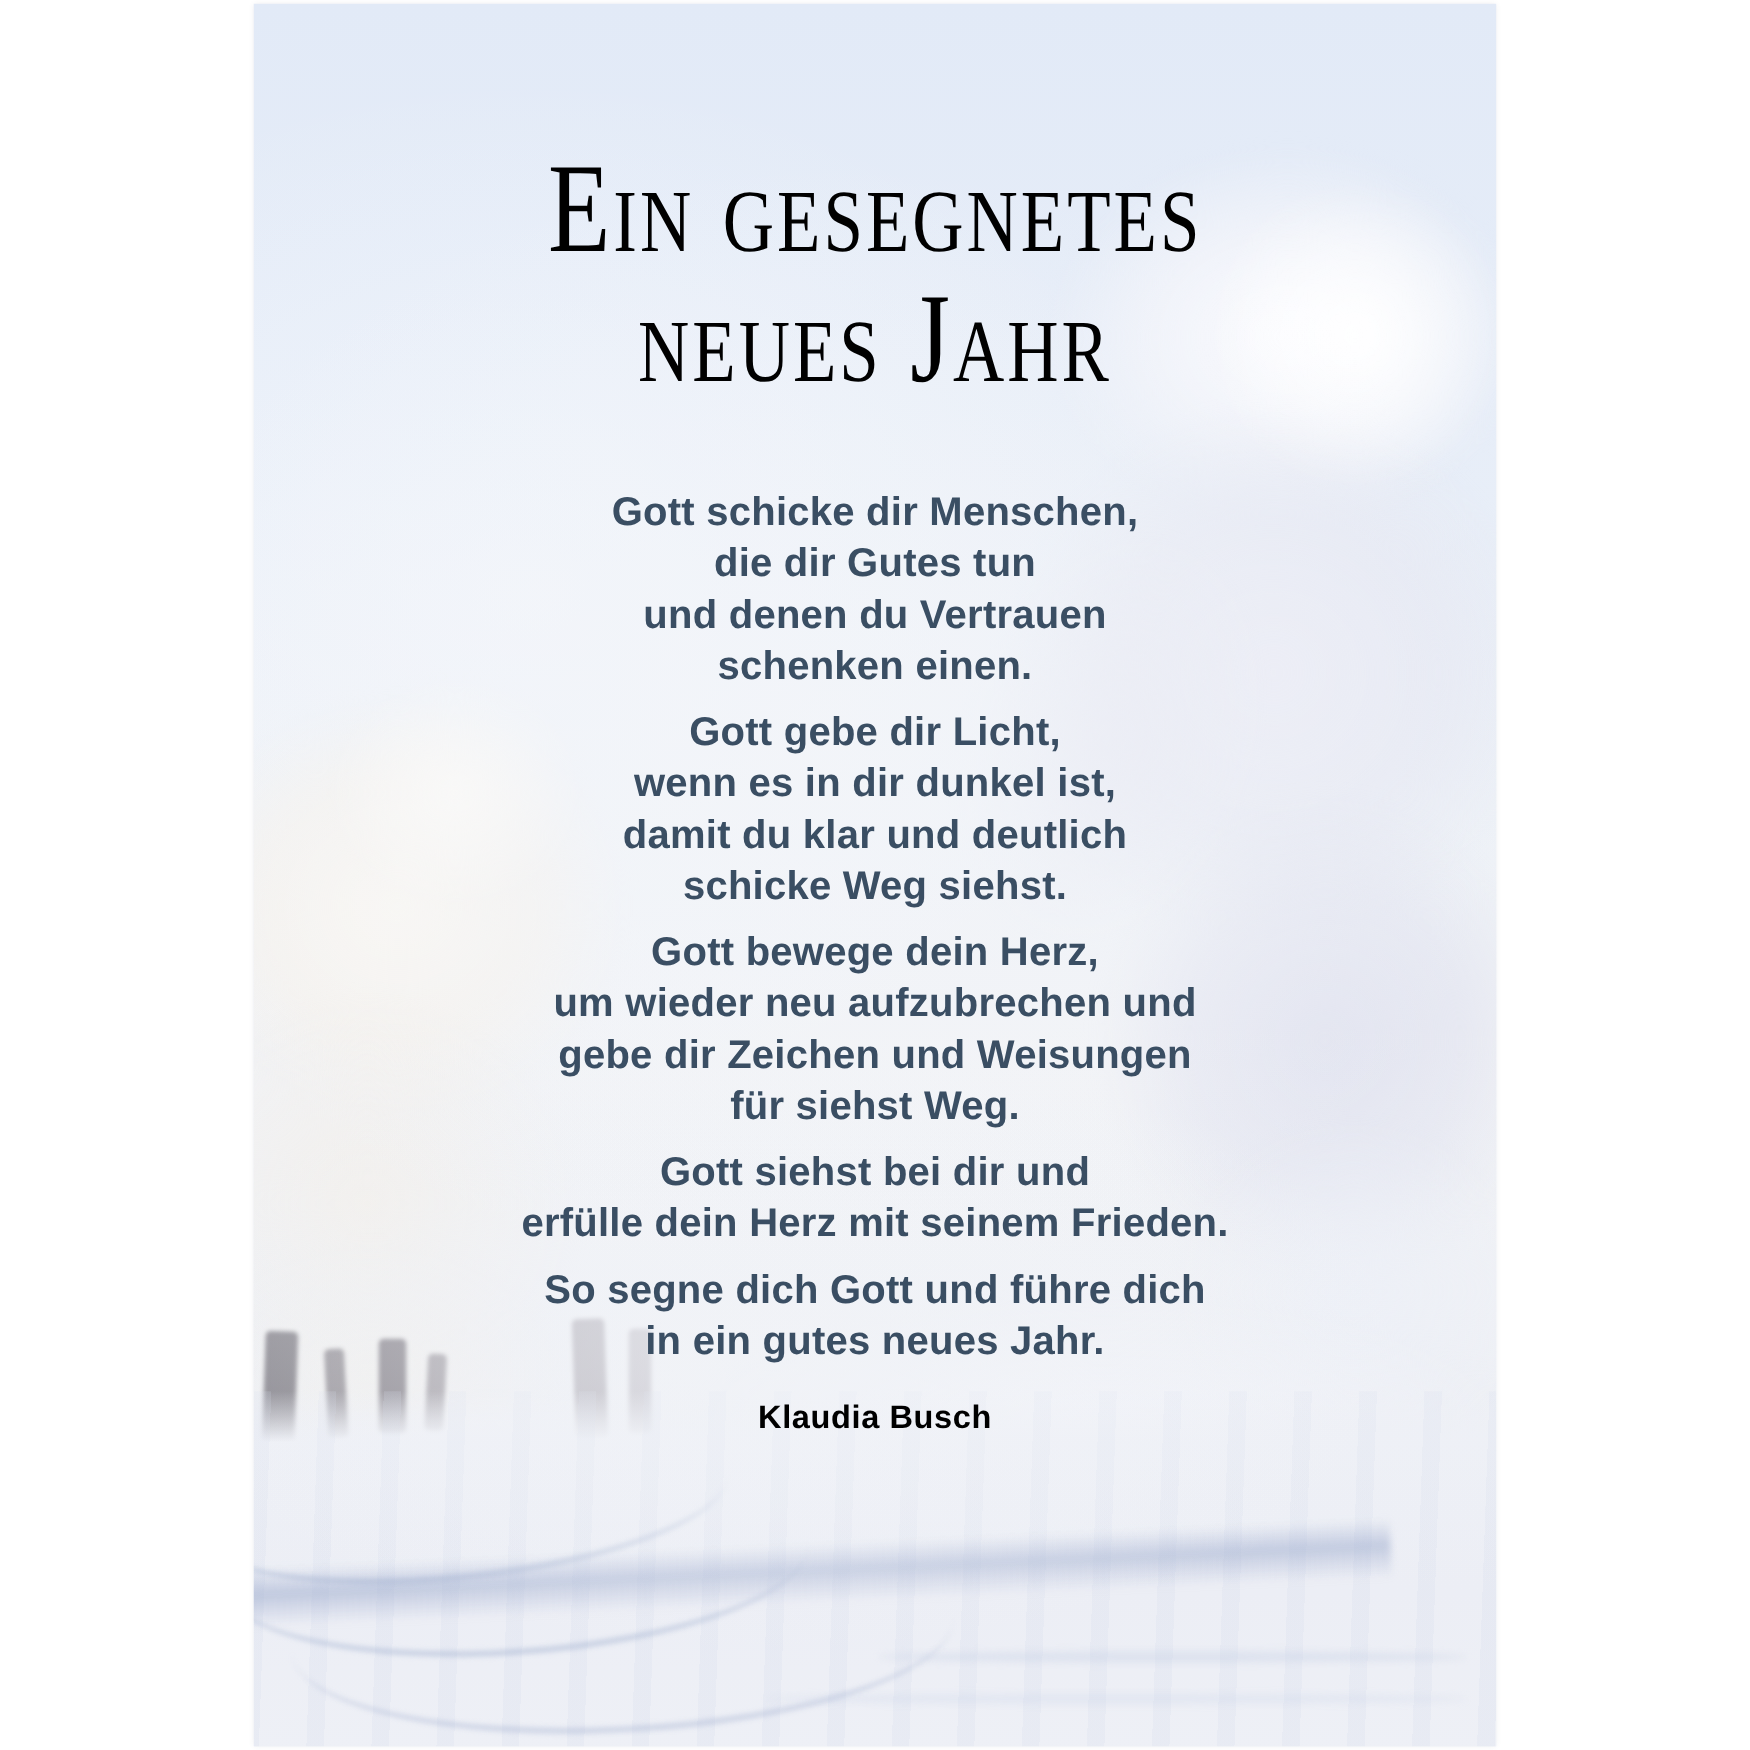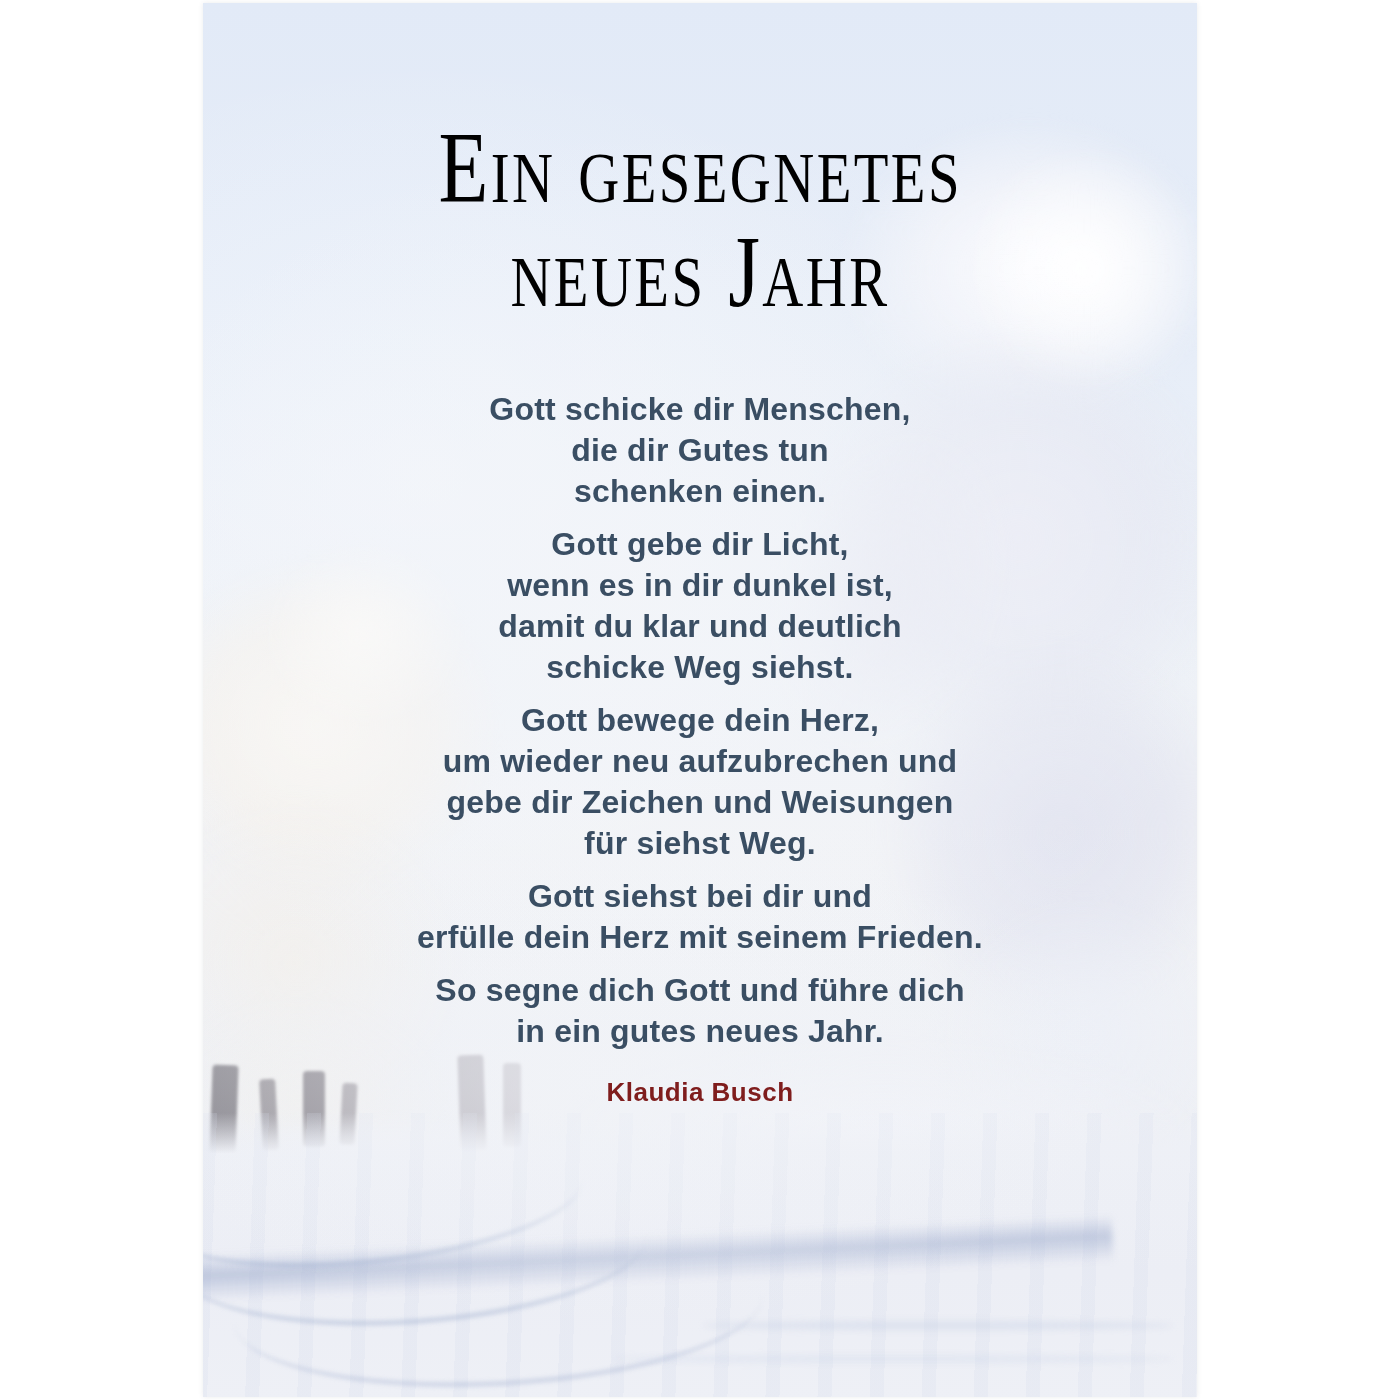--- a/index.html
+++ b/index.html
@@ -95,21 +95,21 @@
     position:absolute; left:0; top:386px; width:100%;
     text-align:center; z-index:10;
     color:#3a4e63;
     font-size:32px; line-height:41px; font-weight:700;
     letter-spacing:.2px;
   }
   .stanza{margin:0 0 12px 0;}
   .author{
     margin-top:20px;
     font-size:26px; font-weight:700;
-    color:#7f1d1d; letter-spacing:.5px;
+    color:#000000; letter-spacing:.5px;
   }
 </style>
 </head>
 <body>
 
 <div class="card">
 
   <div class="layer sky"></div>
 
   <div class="blob b1"></div>
@@ -145,20 +145,21 @@
 
   <div class="title">
     <div><span class="title-line">Ein gesegnetes</span></div>
     <div><span class="title-line">neues Jahr</span></div>
   </div>
 
   <div class="poem">
     <div class="stanza">
       <div>Gott schicke dir Menschen,</div>
       <div>die dir Gutes tun</div>
+      <div>und denen du Vertrauen</div>
       <div>schenken einen.</div>
     </div>
     <div class="stanza">
       <div>Gott gebe dir Licht,</div>
       <div>wenn es in dir dunkel ist,</div>
       <div>damit du klar und deutlich</div>
       <div>schicke Weg siehst.</div>
     </div>
     <div class="stanza">
       <div>Gott bewege dein Herz,</div>

